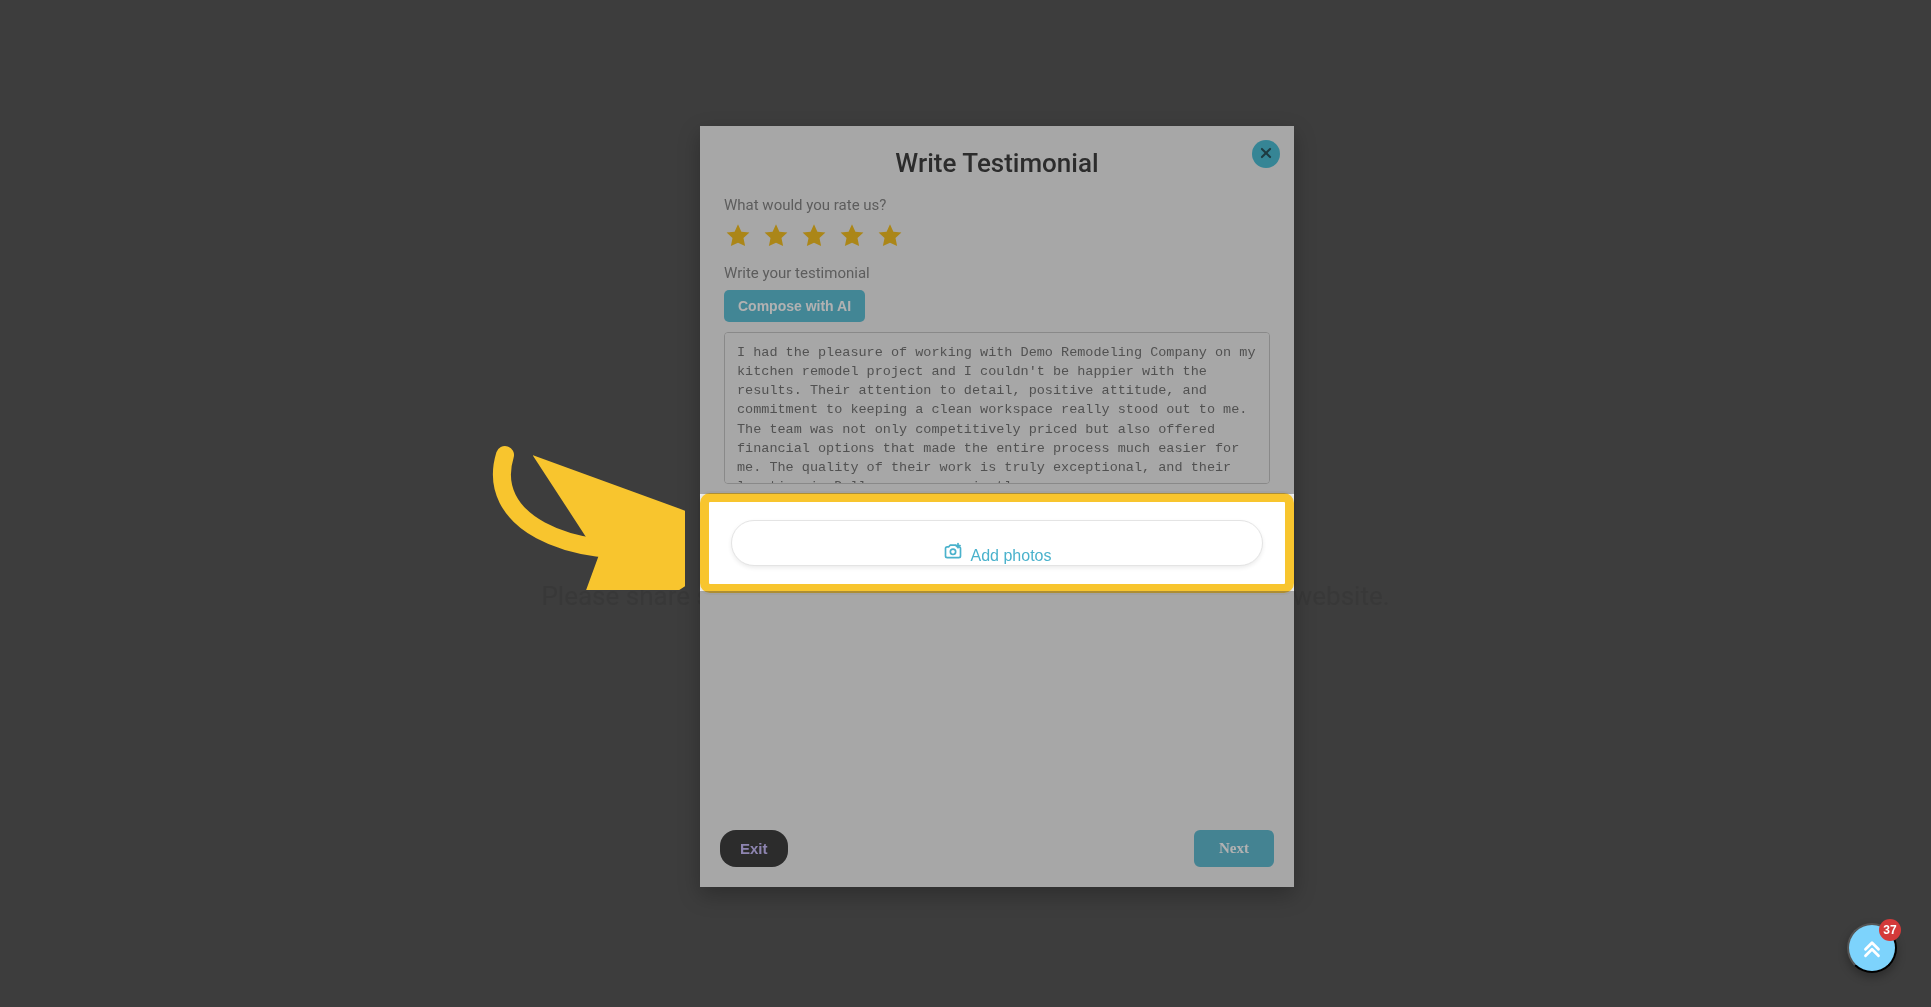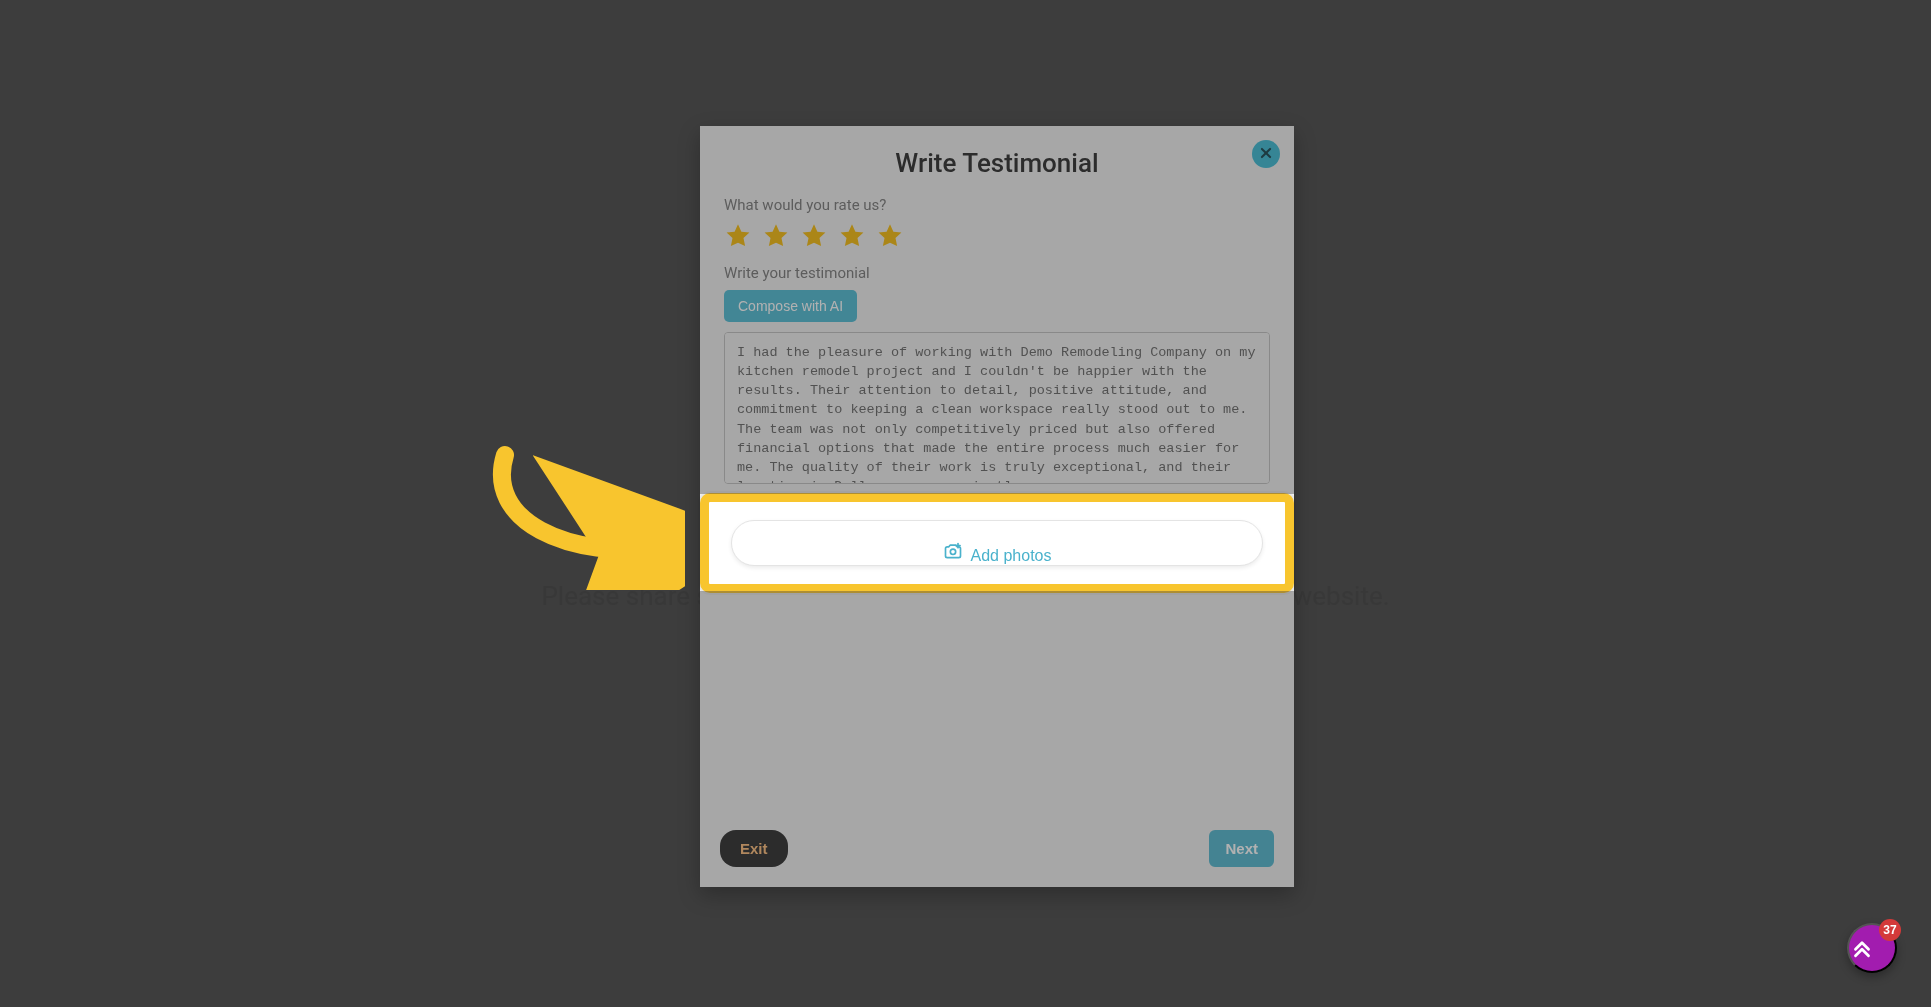--- a/index.html
+++ b/index.html
@@ -91,21 +91,21 @@
       color: #f5b800;
       cursor: pointer;
     }
     .compose-btn {
       background: #47b7d1;
       color: #fff;
       border: none;
       border-radius: 5px;
       padding: 8px 14px;
       font-size: 14px;
-      font-weight: 400;
+      font-weight: 700;
       cursor: pointer;
       margin-bottom: 10px;
     }
     .testimonial-text {
       width: 100%;
       height: 152px;
       border: 1px solid #bcbcbc;
       border-radius: 4px;
       padding: 10px 12px;
       font-family: "Courier New", monospace;
@@ -147,37 +147,38 @@
     .add-photos-btn svg { width: 20px; height: 20px; }
 
     .modal-footer {
       margin-top: auto;
       padding: 16px 20px 20px 20px;
       display: flex;
       justify-content: space-between;
     }
     .exit-btn {
       background: #222;
-      color: #fdba74;
+      color: #c4b5fd;
       border: none;
       border-radius: 16px;
       padding: 10px 20px;
       font-size: 15px;
       font-weight: 600;
       cursor: pointer;
     }
     .next-btn {
       background: #4ab2cc;
       color: #fff;
       border: none;
       border-radius: 6px;
-      padding: 10px 16px;
+      padding: 10px 25px;
       font-size: 15px;
       font-weight: 600;
       cursor: pointer;
+      font-family: Liberation Serif, serif;
     }
 
     
     .modal-dim {
       position: absolute;
       background: rgba(60,60,60,0.40);
       pointer-events: none;
     }
 
     
@@ -191,24 +192,25 @@
     }
 
     
     .float-badge {
       position: absolute;
       right: 34px;
       bottom: 34px;
       width: 50px;
       height: 50px;
       border-radius: 50%;
-      background: #a21caf;
+      background: #7dd3fc;
       color: #fff;
       display: flex;
       align-items: center;
+      justify-content: center;
       cursor: pointer;
       box-shadow: 0 4px 10px rgba(0,0,0,0.3);
     }
     .float-badge svg { width: 26px; height: 26px; }
     .float-count {
       position: absolute;
       top: -6px;
       right: -6px;
       min-width: 22px;
       height: 22px;

